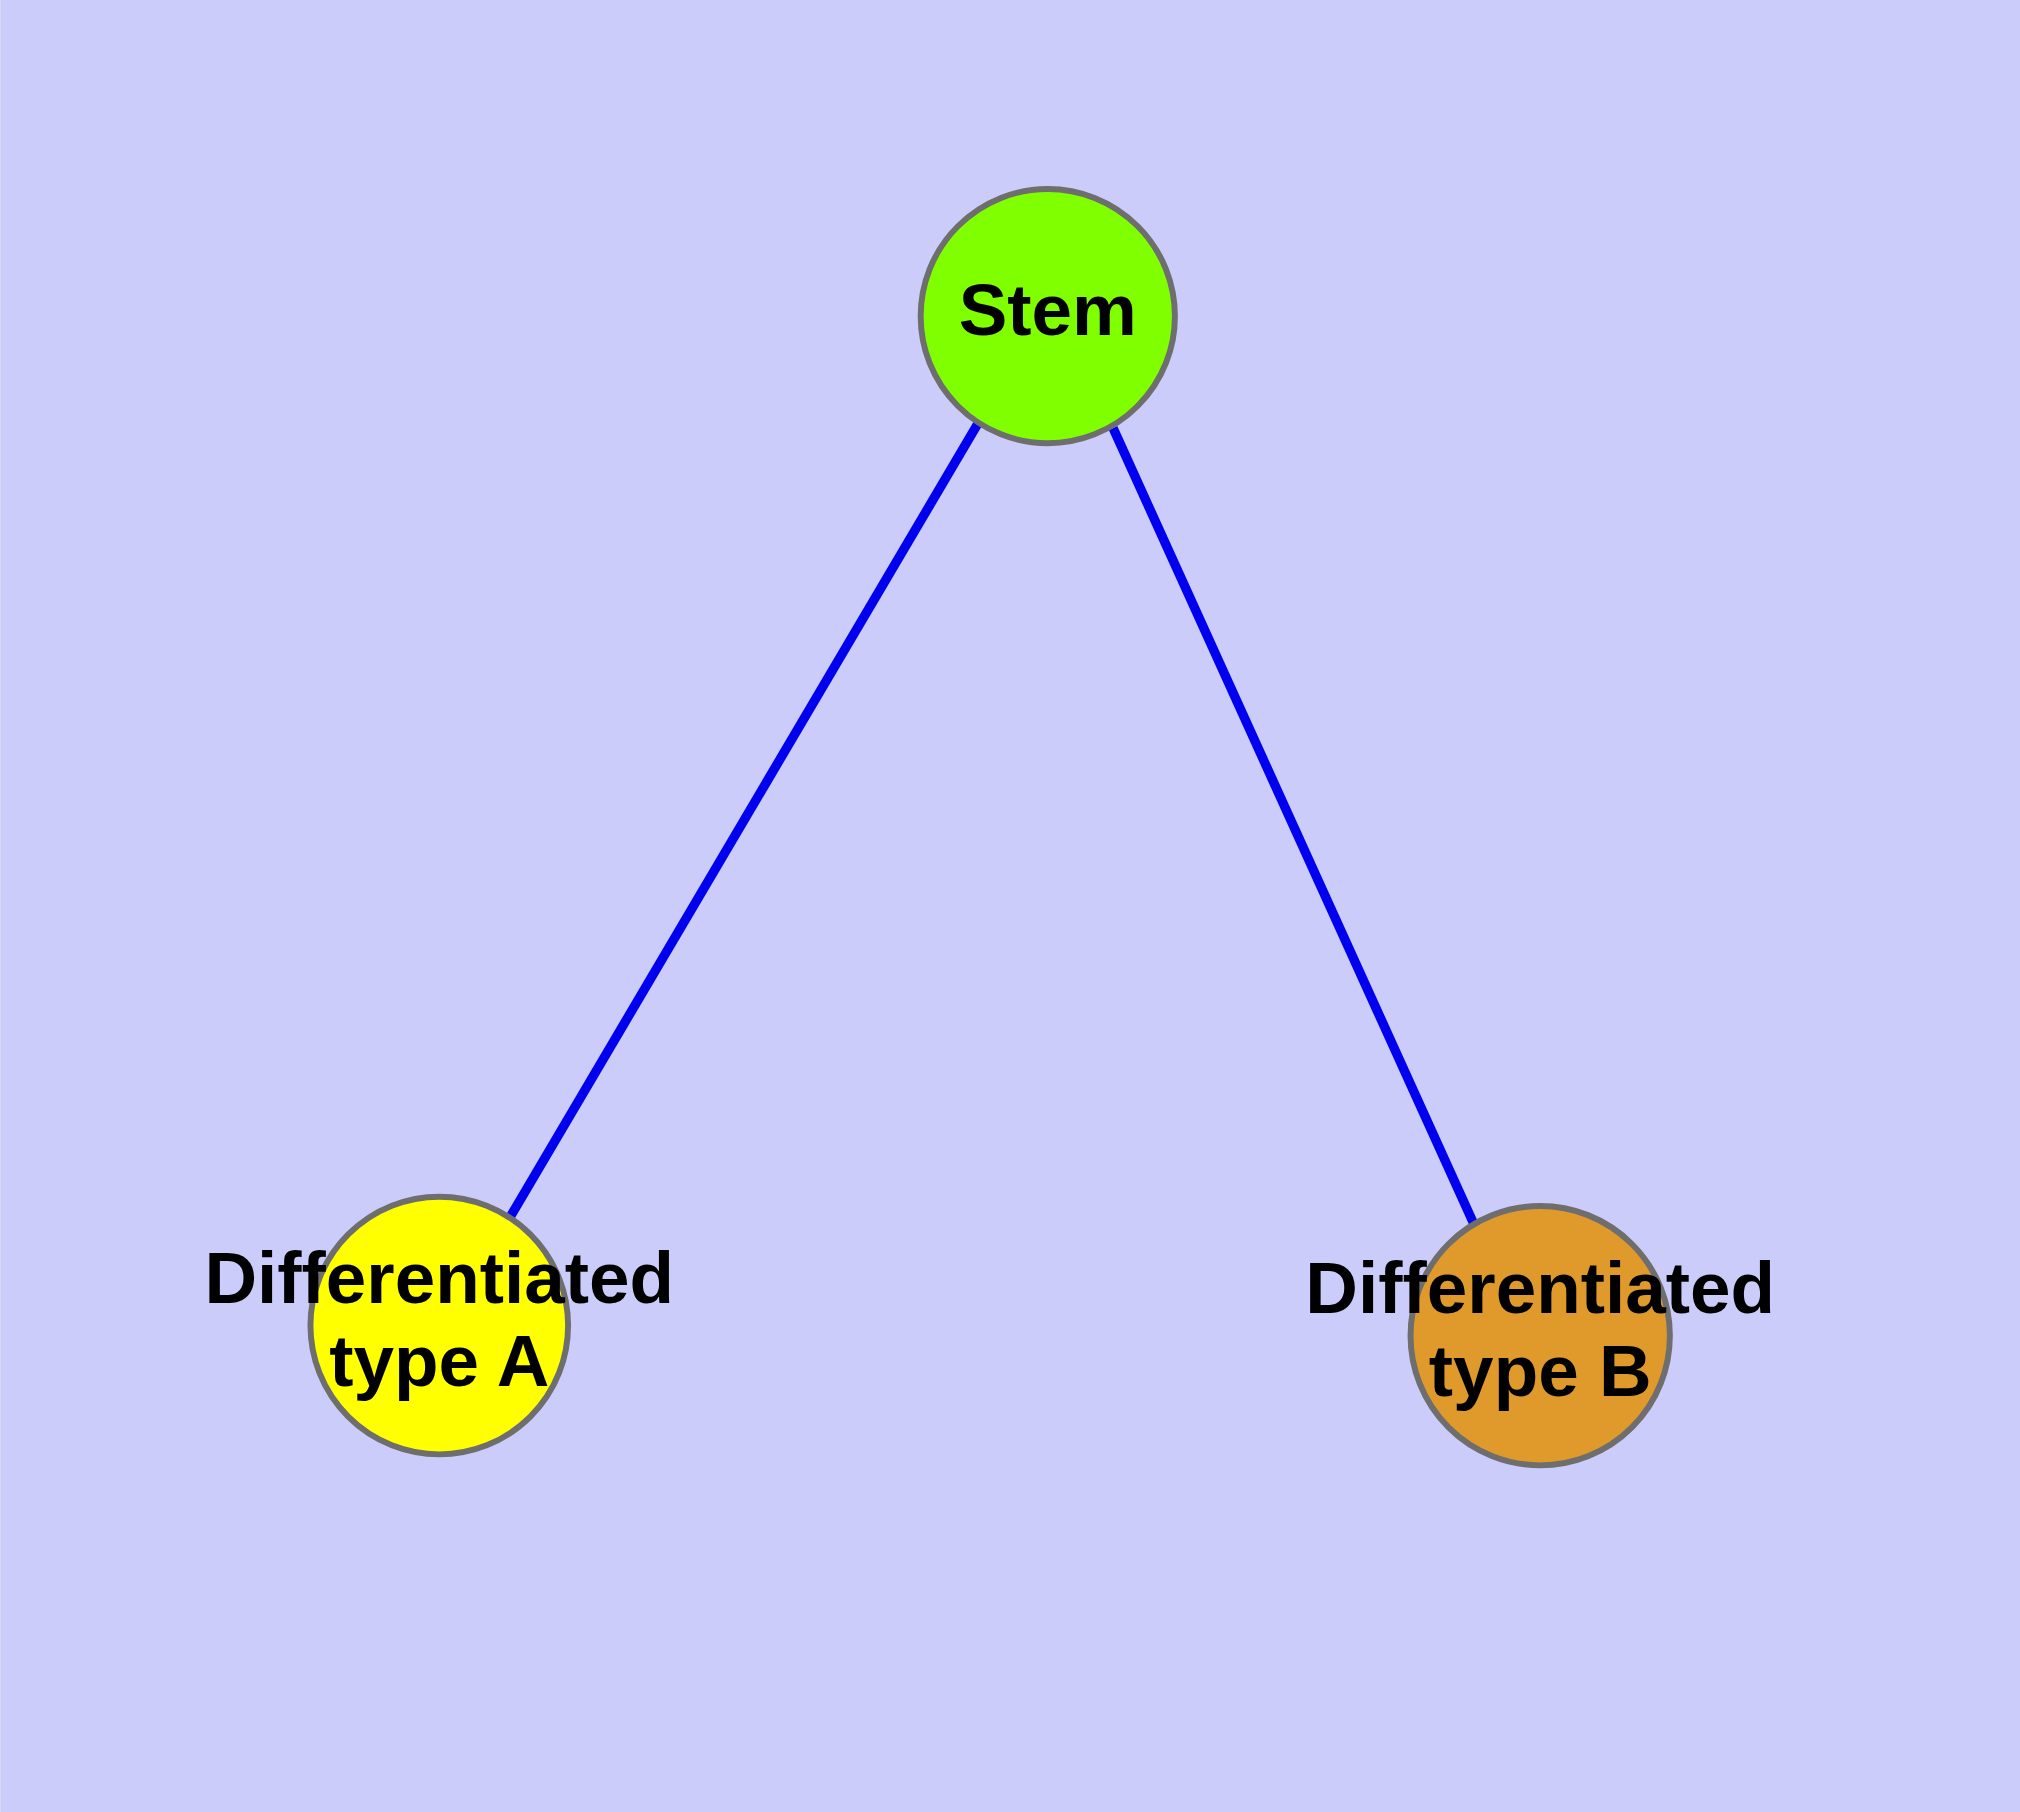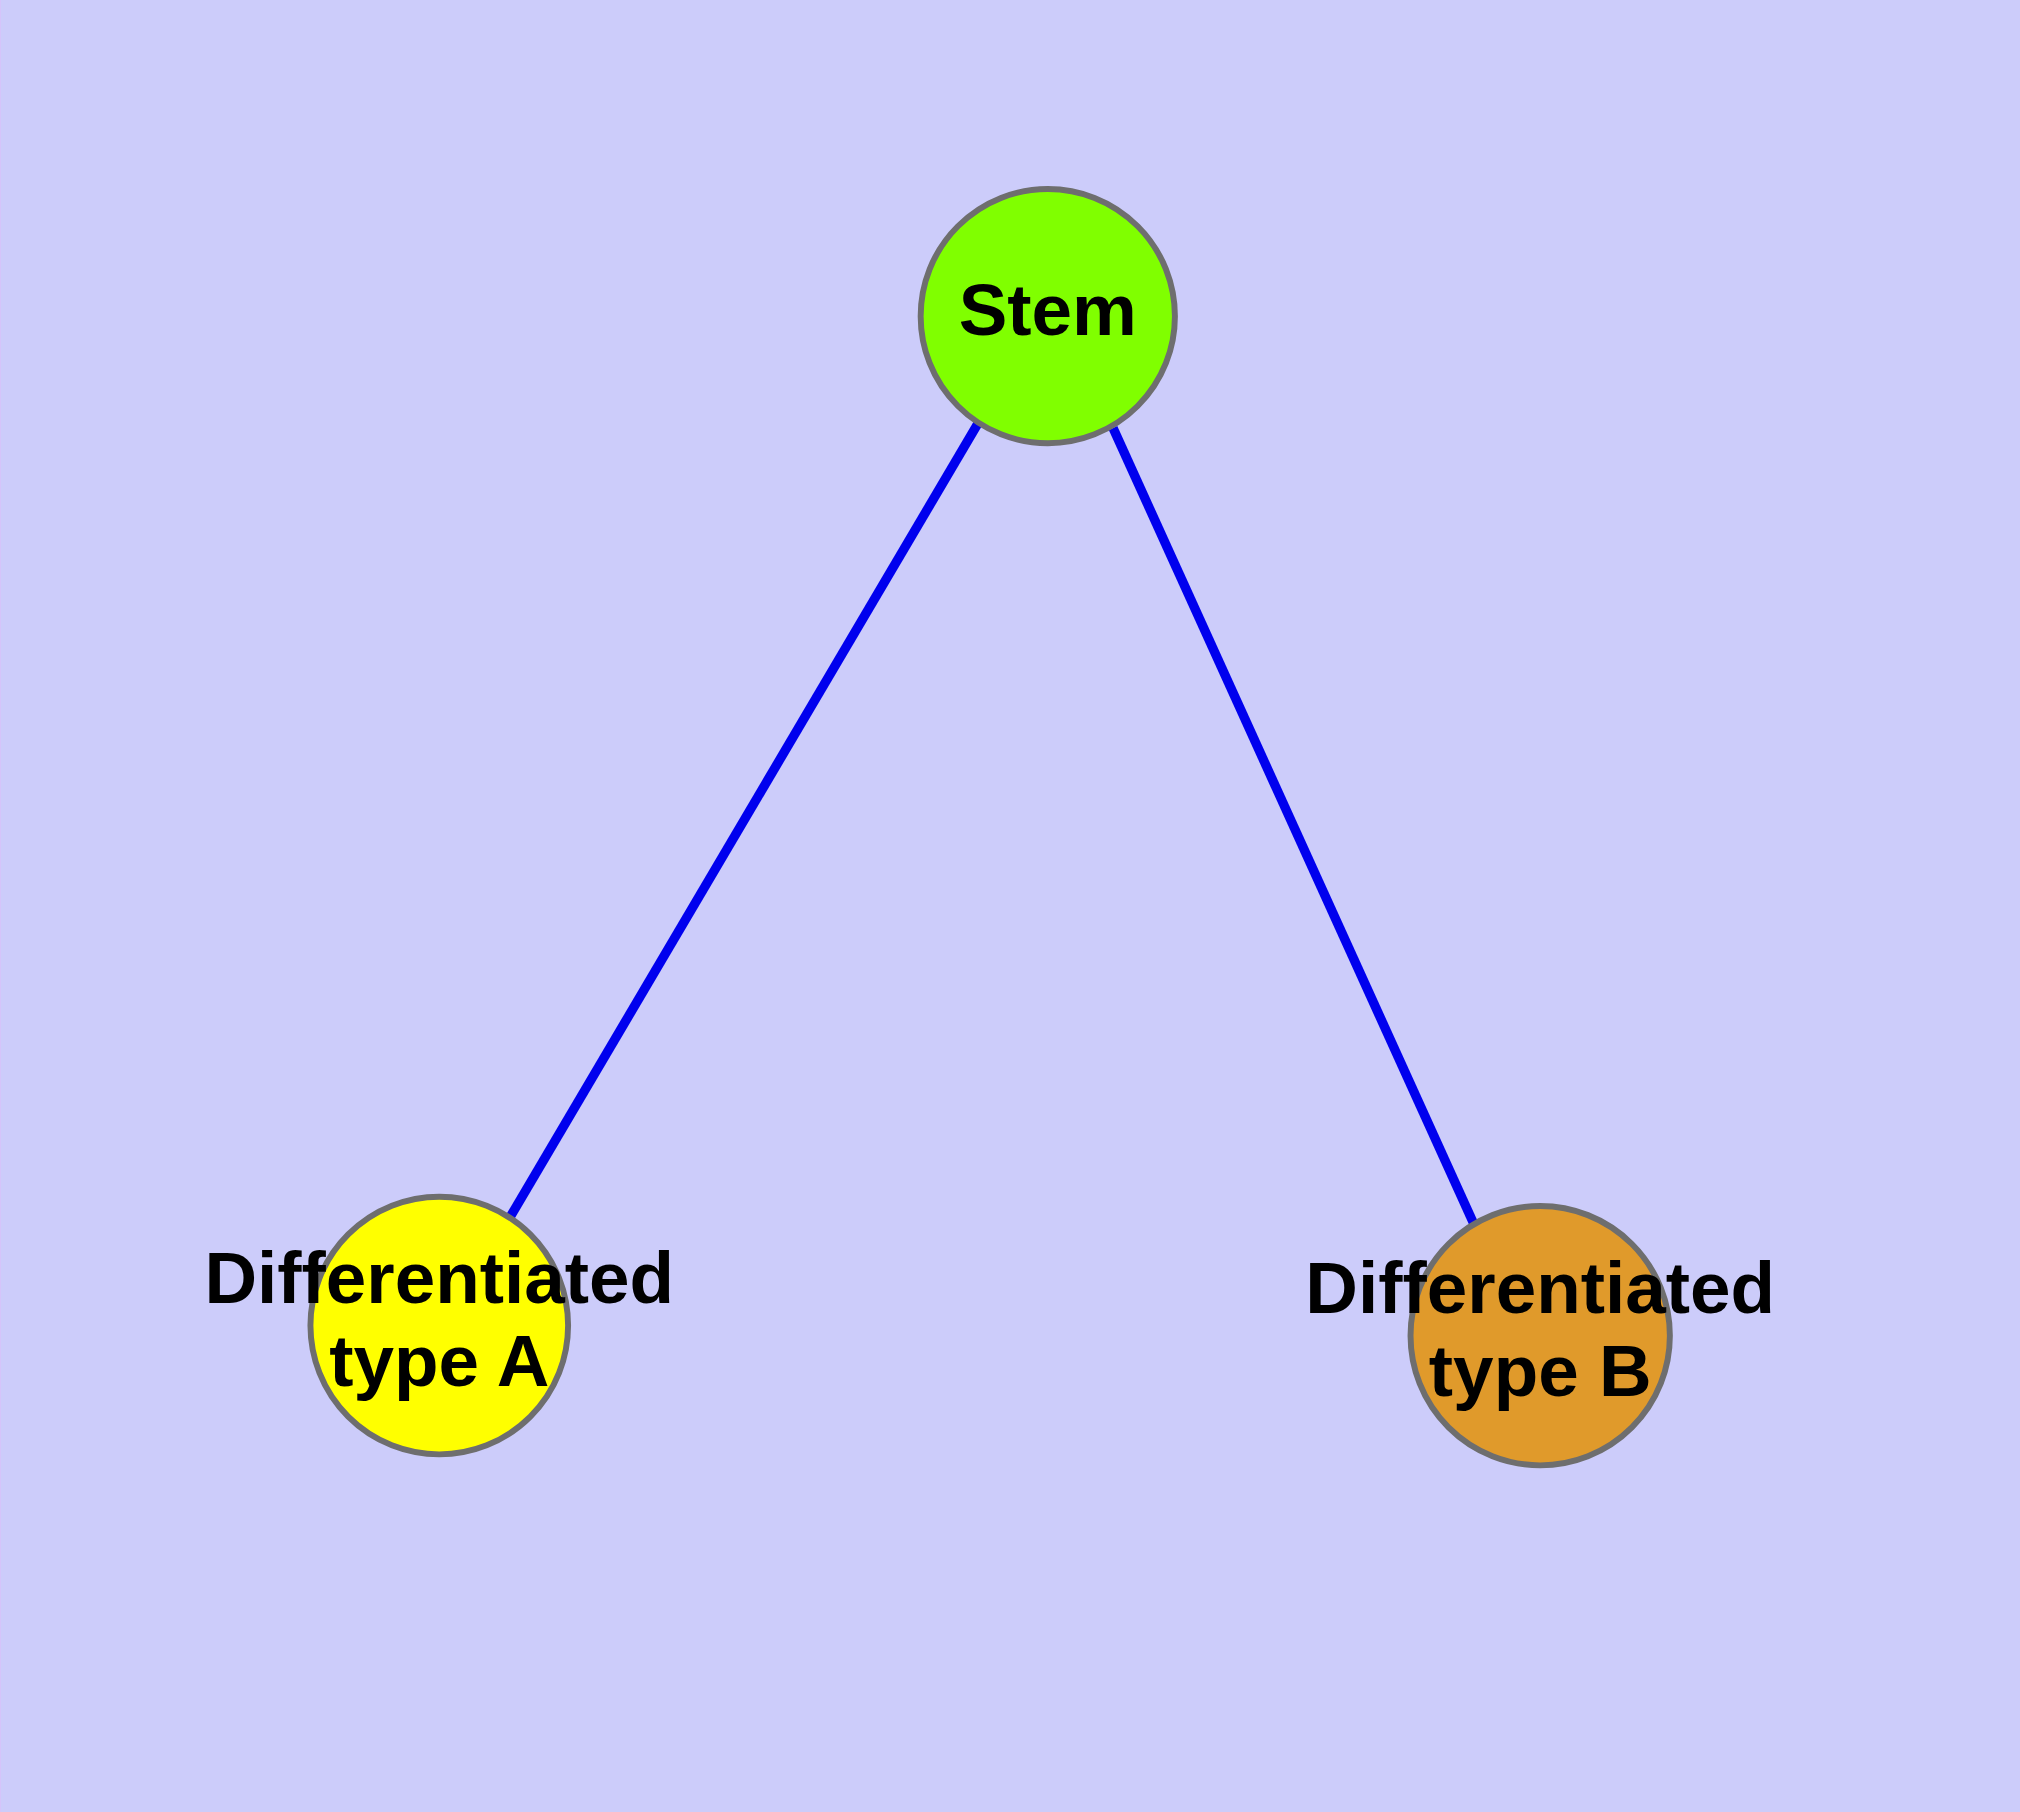--- a/index.html
+++ b/index.html
@@ -31,21 +31,21 @@
     fill: #000000;
     text-anchor: middle;
     dominant-baseline: middle;
     pointer-events: none;
     white-space: pre;
   }
 </style>
 </head>
 <body>
 
-<div id="canvas" style="background: #f0abfc;">
+<div id="canvas" style="background: #fef9c3;">
   <svg id="graph-svg" viewBox="0 0 2384 2138" xmlns="http://www.w3.org/2000/svg" style="width: 2021px; height: 1812px;">
 
     <rect id="bg-rect" x="0" y="0" width="2384" height="2138" fill="#ccccfa"></rect>
 
     <g id="edges-layer">
         <line x1="1154" y1="499" x2="601" y2="1437" stroke="#0000ee" stroke-width="11" stroke-linecap="butt"></line>
         <line x1="1313" y1="505" x2="1740" y2="1447" stroke="#0000ee" stroke-width="11" stroke-linecap="butt"></line>
       </g>
     <g id="nodes-layer">
         <circle cx="1236" cy="373" r="150" fill="#80ff00" stroke="#6e6e6e" stroke-width="7" class="node-circle"></circle>

